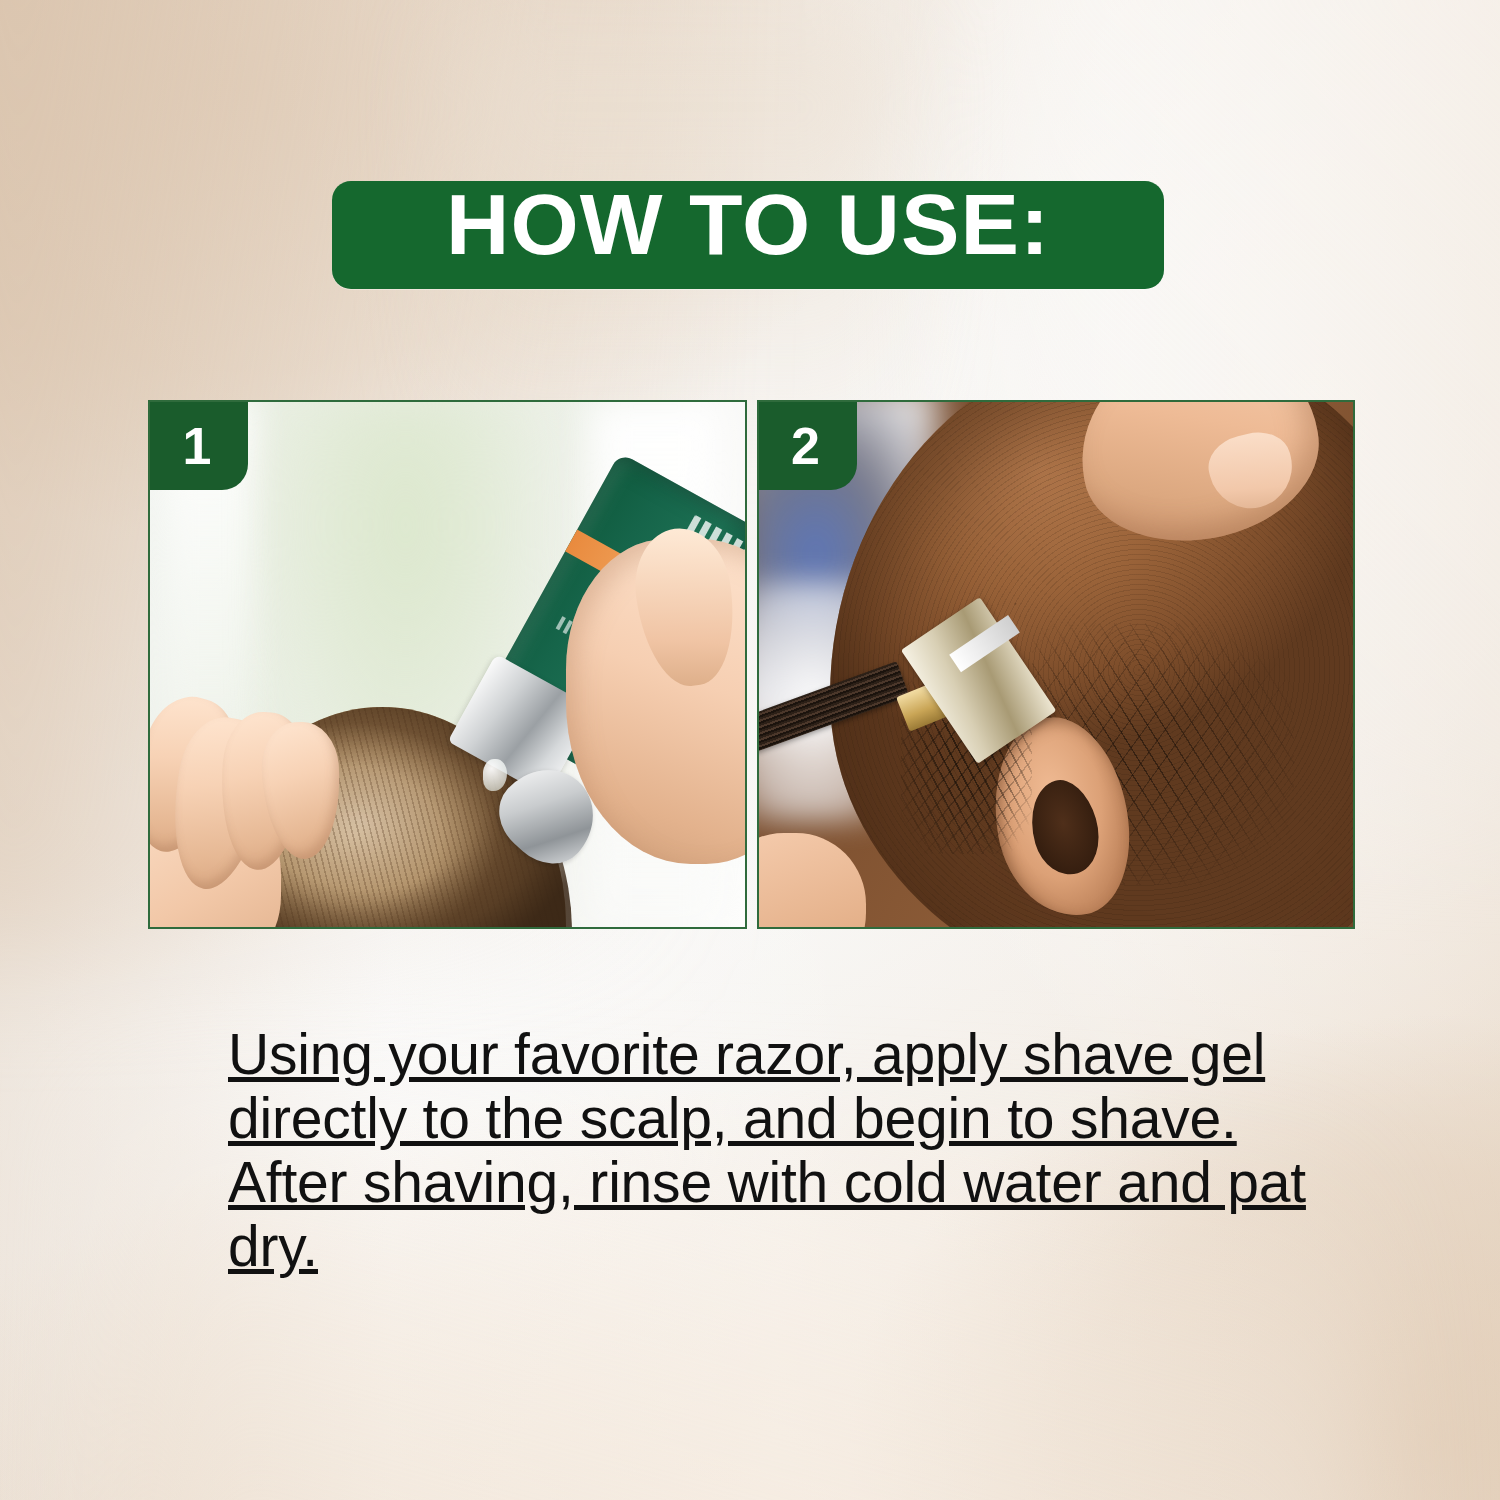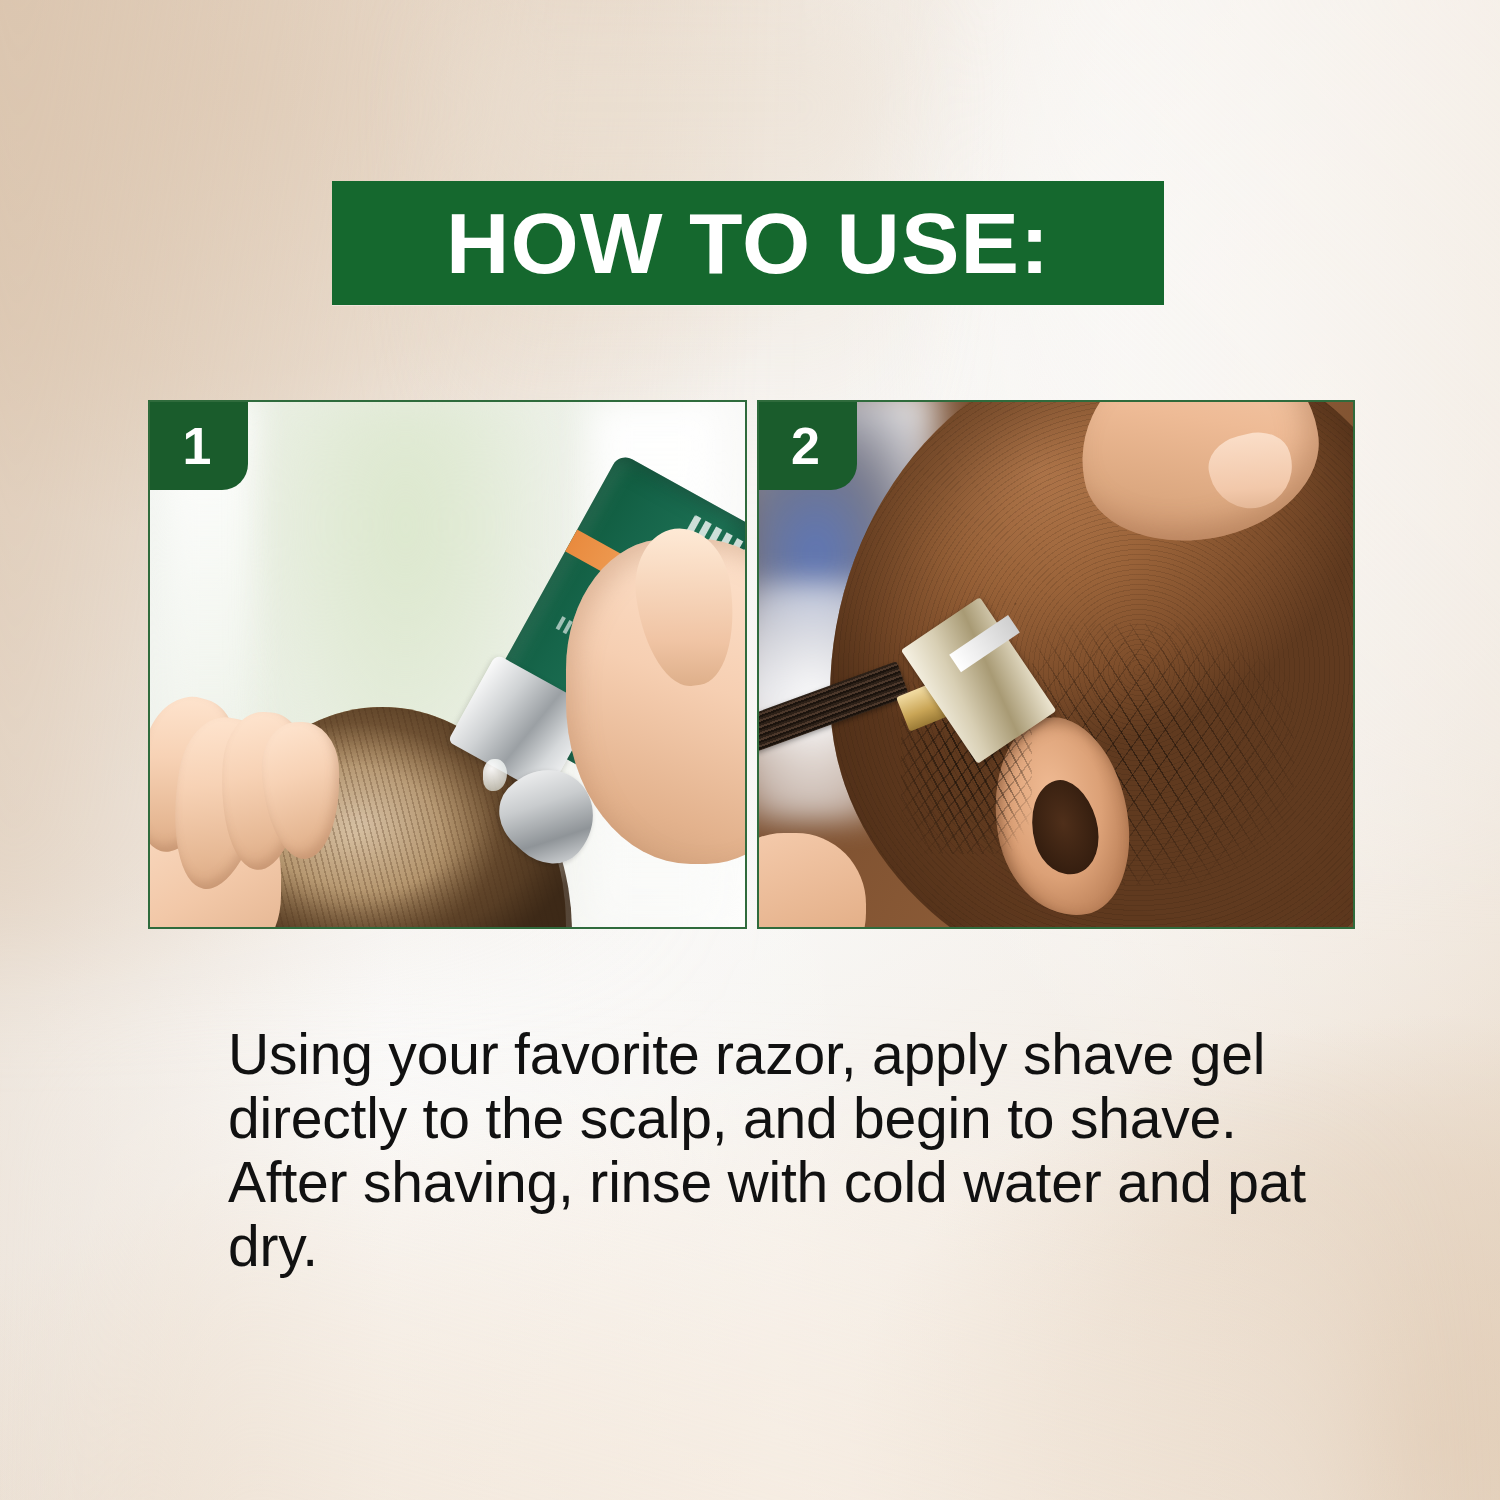--- a/index.html
+++ b/index.html
@@ -80,26 +80,26 @@
       rgba(244,238,230,0.08) 74%,
       rgba(228,210,190,0.30) 100%);
   }
 
   
   .banner {
     position: absolute;
     left: 332px;
     top: 181px;
     width: 832px;
-    height: 124px;
+    height: 108px;
     background: #15682e;
     display: flex;
-    align-items: center;
     justify-content: center;
     box-shadow: 0 1px 0 rgba(255,255,255,0.35);
+    border-radius: 19px;
   }
   .banner-title {
     color: #ffffff;
     font-family: "Liberation Sans", sans-serif;
     font-weight: bold;
     font-size: 86px;
     letter-spacing: 1px;
     line-height: 1;
     white-space: nowrap;
     transform: scaleX(1.02);
@@ -519,20 +519,21 @@
     width: 1085px;
   }
   .copy p {
     margin: 0;
     color: #111111;
     font-family: "Liberation Sans", sans-serif;
     font-weight: normal;
     font-size: 57px;
     line-height: 64px;
     letter-spacing: -0.2px;
+    text-decoration: underline;
   }
 </style>
 </head>
 <body>
 
 <div id="stage">
 
   <div class="bg-base"></div>
   <div class="bg-streak-a"></div>
   <div class="bg-streak-b"></div>

